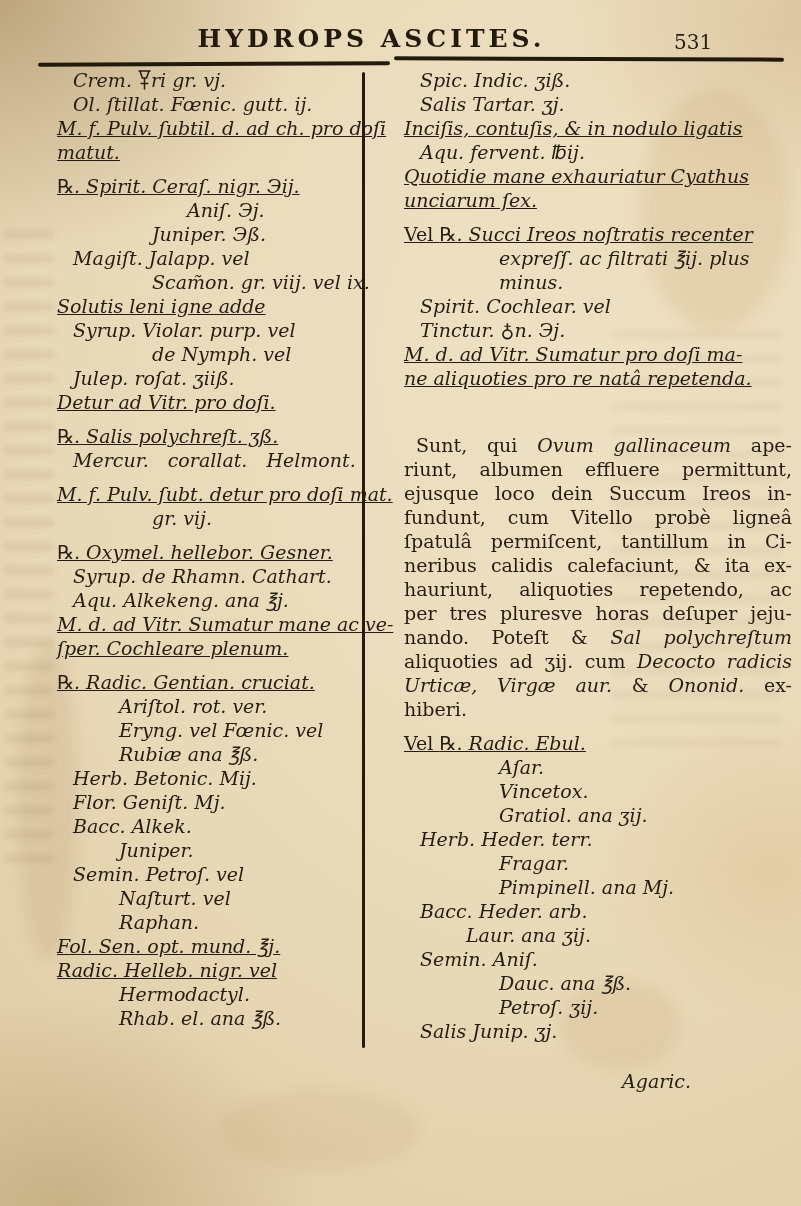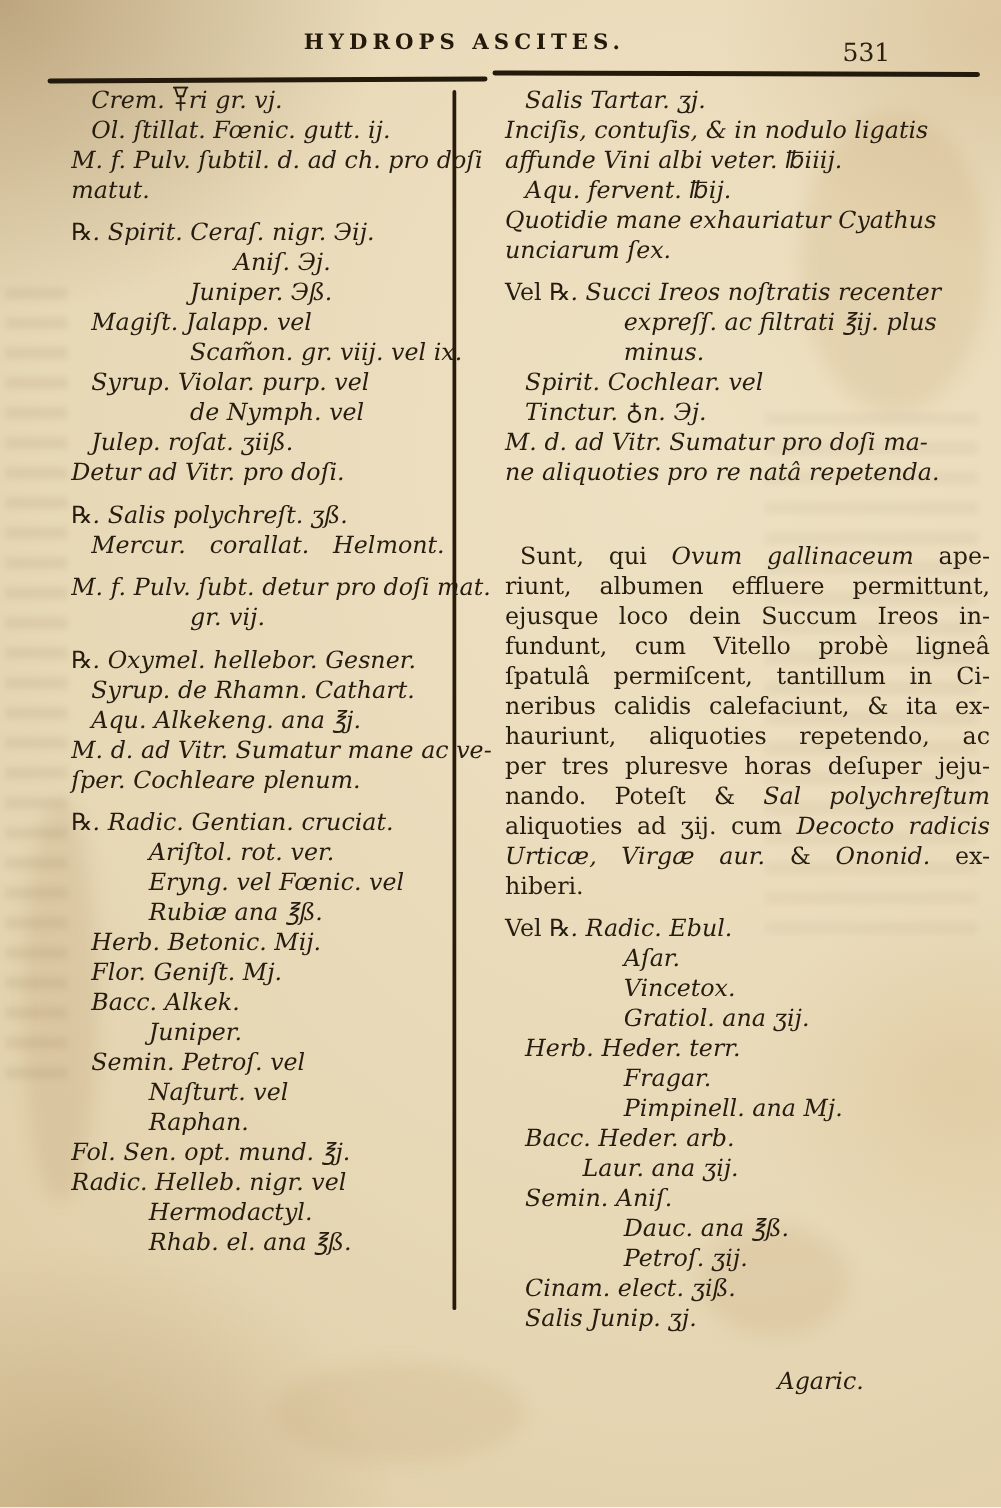--- a/index.html
+++ b/index.html
@@ -20,34 +20,34 @@
   .s1{left:640px;top:90px;width:150px;height:240px;background:rgba(185,140,80,.14);}
   .s2{left:560px;top:980px;width:120px;height:90px;background:rgba(175,130,75,.12);}
   .s3{left:220px;top:1090px;width:200px;height:80px;background:rgba(165,125,70,.10);}
   .s4{left:18px;top:640px;width:60px;height:320px;background:rgba(150,110,60,.12);}
   .ghost{position:absolute;pointer-events:none;filter:blur(2.5px);opacity:.55;
     background:repeating-linear-gradient(to bottom, rgba(110,85,50,.16) 0 9px, rgba(110,85,50,0) 9px 24px);}
   .g1{left:4px;top:230px;width:50px;height:640px;}
   .g2{left:612px;top:330px;width:170px;height:420px;opacity:.32;}
   .title{
     position:absolute;left:0;right:58px;top:24px;text-align:center;
-    font-size:17px;font-weight:bold;letter-spacing:4px;color:#241a0c;
+    font-size:25px;font-weight:bold;letter-spacing:4px;color:#241a0c;
   }
   .pageno{position:absolute;left:674px;top:30px;font-size:20px;color:#2a2012;}
   .rule{position:absolute;background:#241a0c;border-radius:2px;}
   .rule-left{left:38px;top:62px;width:352px;height:3.5px;transform:rotate(-0.25deg);}
   .rule-right{left:394px;top:57px;width:390px;height:4px;transform:rotate(0.2deg);}
   .divider{position:absolute;left:362px;top:72px;width:3px;height:976px;background:#281b0c;border-radius:2px;}
   .col{position:absolute;top:68px;color:#261d10;}
   .col-left{left:57px;width:302px;}
   .col-right{left:404px;width:388px;}
   .line{
     font-style:italic;font-size:19px;line-height:24px;white-space:nowrap;
   }
-  .ind0{padding-left:0;}
+  .ind0{padding-left:0;text-decoration:underline;}
   .ind1{padding-left:16px;}
   .ind2{padding-left:62px;}
   .ind3{padding-left:95px;}
   .ind4{padding-left:130px;}
   .gap{margin-top:10px;}
   .spread{word-spacing:13px;}
   .rom{font-style:normal;}
   .it{font-style:italic;}
   .paragraph{margin-top:14px;}
   .pline{
@@ -81,20 +81,21 @@
     <path d="M1 1 H12 M2 1 L4.4 8 H8.6 L11 1 M6.5 8 V19 M3.2 13.5 H9.8" fill="none" stroke="#261d10" stroke-width="1.5" stroke-linecap="round"></path>
   </svg><span>ri gr. vj.</span></div>
       <div class="line ind1">Ol. ſtillat. Fœnic. gutt. ij.</div>
       <div class="line ind0">M. f. Pulv. ſubtil. d. ad ch. pro doſi</div>
       <div class="line ind0">matut.</div>
       <div class="line ind0 gap">℞. Spirit. Ceraſ. nigr. Эij.</div>
       <div class="line ind4">Aniſ. Эj.</div>
       <div class="line ind3">Juniper. Эß.</div>
       <div class="line ind1">Magiſt. Jalapp. vel</div>
       <div class="line ind3">Scam̃on. gr. viij. vel ix.</div>
+      <div class="line ind0">Solutis leni igne adde</div>
       <div class="line ind1">Syrup. Violar. purp. vel</div>
       <div class="line ind3">de Nymph. vel</div>
       <div class="line ind1">Julep. roſat. ʒiiß.</div>
       <div class="line ind0">Detur ad Vitr. pro doſi.</div>
       <div class="line ind0 gap">℞. Salis polychreſt. ʒß.</div>
       <div class="line ind1 spread">Mercur. corallat. Helmont.</div>
       <div class="line ind0 gap">M. f. Pulv. ſubt. detur pro doſi mat.</div>
       <div class="line ind3">gr. vij.</div>
       <div class="line ind0 gap">℞. Oxymel. hellebor. Gesner.</div>
       <div class="line ind1">Syrup. de Rhamn. Cathart.</div>
@@ -111,23 +112,23 @@
       <div class="line ind2">Juniper.</div>
       <div class="line ind1">Semin. Petroſ. vel</div>
       <div class="line ind2">Naſturt. vel</div>
       <div class="line ind2">Raphan.</div>
       <div class="line ind0">Fol. Sen. opt. mund. ℥j.</div>
       <div class="line ind0">Radic. Helleb. nigr. vel</div>
       <div class="line ind2">Hermodactyl.</div>
       <div class="line ind2">Rhab. el. ana ℥ß.</div>
     </div>
   <div class="col col-right" id="col-right">
+      <div class="line ind1">Spic. Indic. ʒiß.</div>
       <div class="line ind1">Salis Tartar. ʒj.</div>
       <div class="line ind0">Inciſis, contuſis, &amp; in nodulo ligatis</div>
-      <div class="line ind0">affunde Vini albi veter. ℔iiij.</div>
       <div class="line ind1">Aqu. fervent. ℔ij.</div>
       <div class="line ind0">Quotidie mane exhauriatur Cyathus</div>
       <div class="line ind0">unciarum ſex.</div>
       <div class="line ind0 gap"><span class="rom">Vel </span><span>℞. Succi Ireos noſtratis recenter</span></div>
       <div class="line ind3">expreſſ. ac filtrati ℥ij. plus</div>
       <div class="line ind3">minus.</div>
       <div class="line ind1">Spirit. Cochlear. vel</div>
       <div class="line ind1">Tinctur. ♁n. Эj.</div>
       <div class="line ind0">M. d. ad Vitr. Sumatur pro doſi ma-</div>
       <div class="line ind0">ne aliquoties pro re natâ repetenda.</div>
@@ -150,17 +151,16 @@
       <div class="line ind3">Vincetox.</div>
       <div class="line ind3">Gratiol. ana ʒij.</div>
       <div class="line ind1">Herb. Heder. terr.</div>
       <div class="line ind3">Fragar.</div>
       <div class="line ind3">Pimpinell. ana Mj.</div>
       <div class="line ind1">Bacc. Heder. arb.</div>
       <div class="line ind2">Laur. ana ʒij.</div>
       <div class="line ind1">Semin. Aniſ.</div>
       <div class="line ind3">Dauc. ana ℥ß.</div>
       <div class="line ind3">Petroſ. ʒij.</div>
-      <div class="line ind1">Cinam. elect. ʒiß.</div>
       <div class="line ind1">Salis Junip. ʒj.</div>
       <div class="line catchword">Agaric.</div>
     </div>
 </div>
 
 </body></html>

